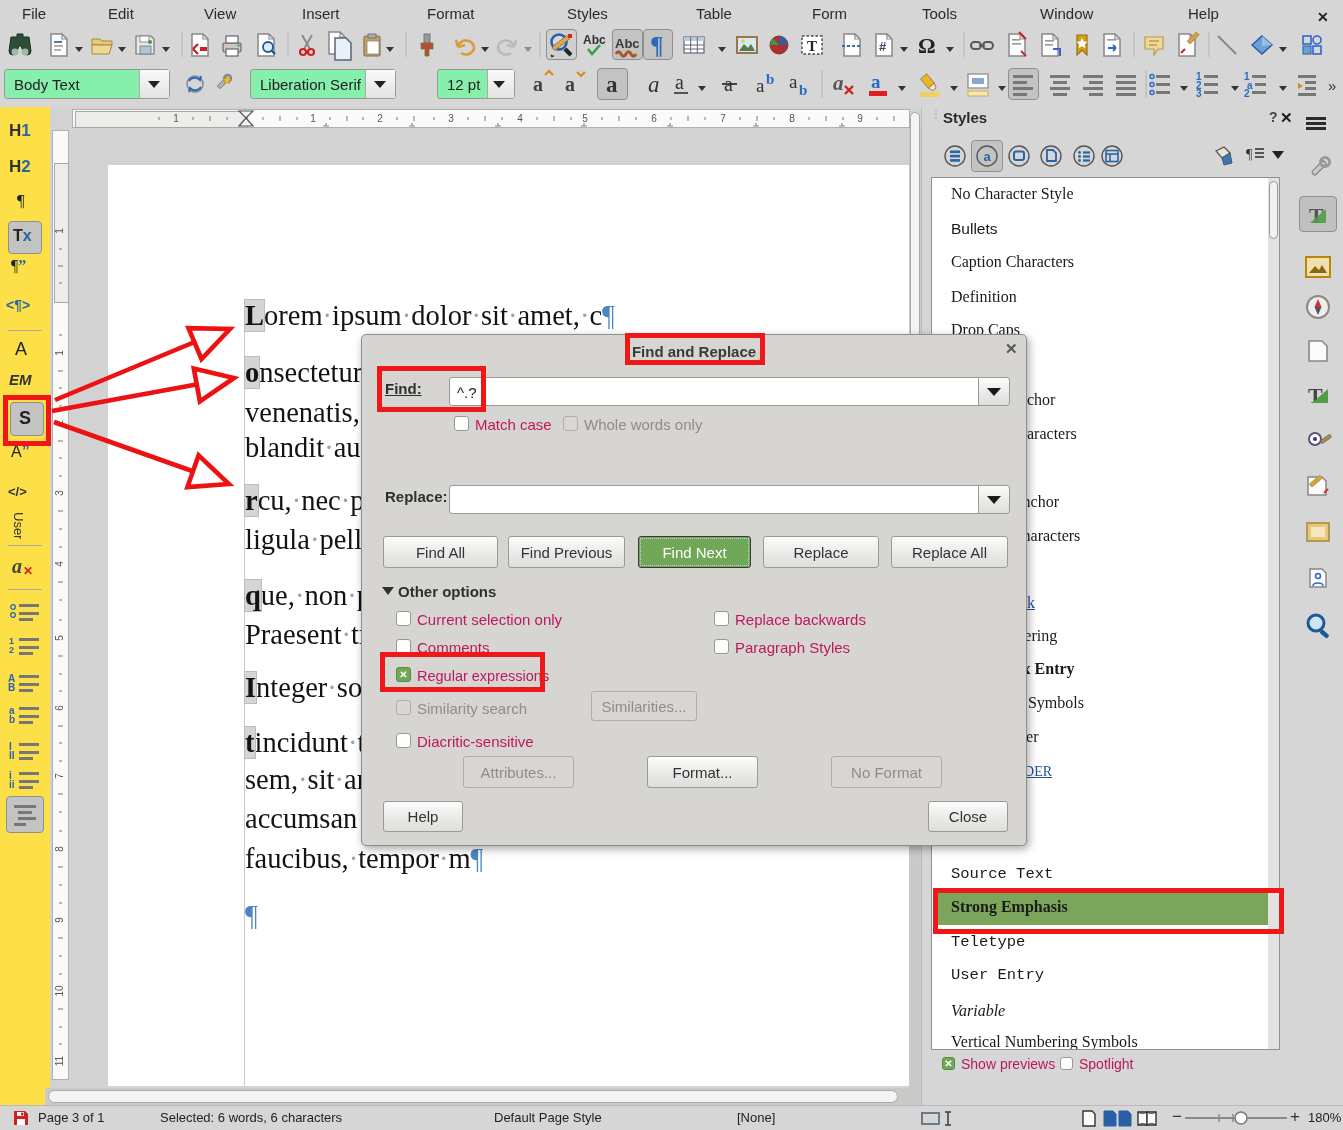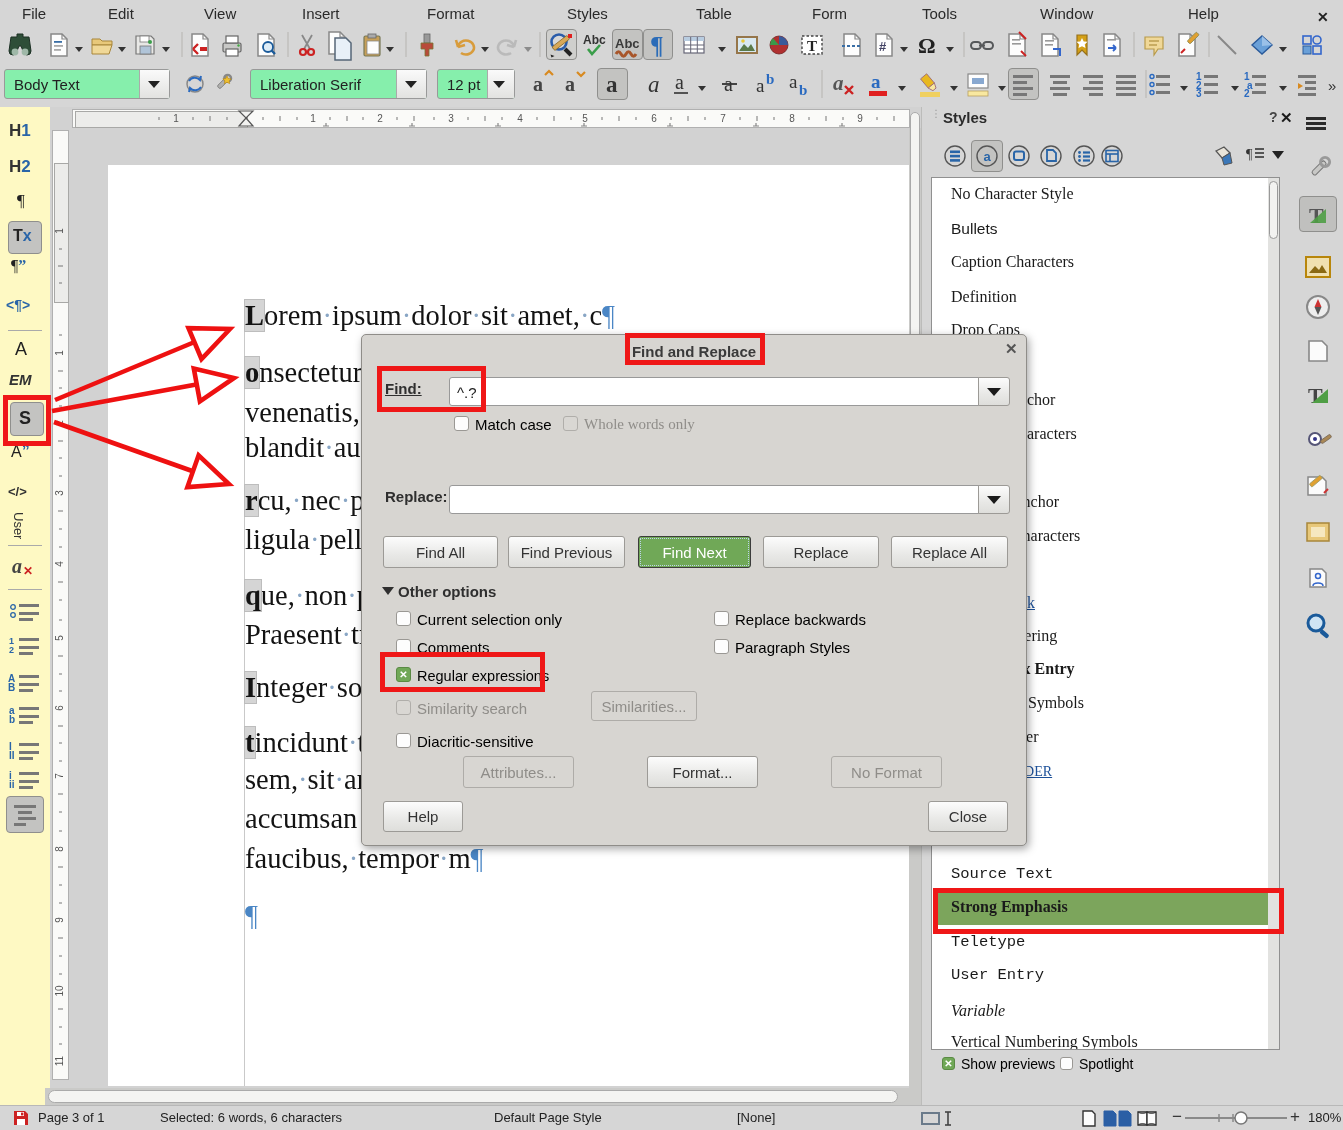--- a/index.html
+++ b/index.html
@@ -6,21 +6,21 @@
 .abs{position:absolute;}
 .menuitem{font-size:15px;color:#2a2a2a;}
 .combo{background:#86efac;border:1px solid #999;border-radius:3px;box-sizing:border-box;}
 .combo .arr{position:absolute;right:9px;top:50%;margin-top:-3px;width:0;height:0;border-left:6px solid transparent;border-right:6px solid transparent;border-top:7px solid #222;}
 .btn{background:linear-gradient(#fcfcfc,#e8e8e6 60%,#dededb);border:1px solid #9c9a96;border-radius:3px;box-sizing:border-box;font-size:15px;color:#333;display:flex;align-items:center;justify-content:center;}
 .btn.dis{background:#d8d6d2;color:#8f8d89;border-color:#aeaca8;}
 .cb{width:15px;height:15px;background:#fdfdfd;border:1px solid #9a9894;border-radius:3px;box-sizing:border-box;}
 .cb.dis{background:#d9d7d3;border-color:#b0aeaa;}
 .cb.checked{background:#70a857;border-color:#5a8a44;position:relative;}
 .cb.checked:after{content:"✕";position:absolute;left:0;top:0;width:100%;height:100%;display:flex;align-items:center;justify-content:center;color:#fff;font-size:10px;font-weight:bold;}
-.cblabel{font-size:15px;color:#000000;}
+.cblabel{font-size:15px;color:#be185d;}
 .redbox{position:absolute;border:5px solid #ef1717;box-sizing:border-box;}
 .docline{position:absolute;font-family:"Liberation Serif",serif;font-size:28.5px;color:#131313;white-space:nowrap;line-height:31px;}
 .dot{color:#89a6c5;}
 .pil{color:#4a86c5;}
 .selch{background:#d5d5d5;outline:1px solid #bdbdbd;font-weight:bold;}
 .sitem{position:absolute;left:21px;font-size:16px;color:#1a1a1a;white-space:nowrap;font-family:"Liberation Serif",serif;}
 </style></head>
 <body>
 <div id="root">
 
@@ -271,21 +271,21 @@
         </g>
   </svg>
 </div>
 <div class="abs" style="left:1317px;top:9px;font-size:14px;font-weight:bold;color:#222;">✕</div>
 <div id="toolbar2" class="abs" style="left:0;top:62px;width:1343px;height:45px;background:#d6d6d6;">
   <div class="combo abs" style="left:4px;top:7px;width:166px;height:30px;">
     <span class="abs" style="left:9px;top:6px;font-size:15px;color:#222;">Body Text</span>
     <span class="abs" style="right:0;top:0;width:29px;height:28px;border-left:1px solid #aaa;background:linear-gradient(#fafafa,#e2e2e0);"></span>
     <span class="arr"></span>
   </div>
-  <div class="combo abs" style="left:250px;top:7px;width:177px;height:30px;text-align:center;">
+  <div class="combo abs" style="left:250px;top:7px;width:146px;height:30px;text-align:center;">
     <span class="abs" style="left:9px;top:6px;font-size:15px;color:#222;">Liberation Serif</span>
     <span class="abs" style="right:0;top:0;width:29px;height:28px;border-left:1px solid #aaa;background:linear-gradient(#fafafa,#e2e2e0);"></span>
     <span class="arr"></span>
   </div>
   <div class="combo abs" style="left:437px;top:7px;width:78px;height:30px;">
     <span class="abs" style="left:9px;top:6px;font-size:15px;color:#222;">12 pt</span>
     <span class="abs" style="right:0;top:0;width:26px;height:28px;border-left:1px solid #aaa;background:linear-gradient(#fafafa,#e2e2e0);"></span>
     <span class="arr"></span>
   </div>
   <div class="abs" style="left:597px;top:6px;width:31px;height:32px;background:#c3c3c1;border:1px solid #8f8f8d;border-radius:4px;box-sizing:border-box;"></div>
@@ -442,21 +442,21 @@
             <rect x="-2" y="-3" width="11" height="3"></rect>
             <rect x="-2" y="3" width="11" height="3"></rect>
             <rect x="-9" y="9" width="18" height="3"></rect>
           </g>
           <path d="M-9 -1 l5 3 -5 3 z" fill="#d88a20"></path>
         </g>
     <text x="1328" y="29" font-size="15" fill="#333" font-family="Liberation Sans">»</text>
   </svg>
 </div>
 
-<div id="leftbar" class="abs" style="left:0;top:107px;width:50px;height:998px;background:#fef9c3;">
+<div id="leftbar" class="abs" style="left:0;top:107px;width:50px;height:998px;background:#fde047;">
   <div class="abs" style="left:9px;top:14px;font-size:17px;font-weight:bold;color:#333;">H<span style="color:#2965a8;">1</span></div>
   <div class="abs" style="left:9px;top:50px;font-size:17px;font-weight:bold;color:#333;">H<span style="color:#2965a8;">2</span></div>
   <div class="abs" style="left:17px;top:84px;font-size:17px;color:#222;font-family:'Liberation Serif',serif;">¶</div>
   <div class="abs" style="left:8px;top:114px;width:34px;height:33px;background:#c3c3c1;border:1px solid #8f8f8d;border-radius:4px;box-sizing:border-box;"></div>
   <div class="abs" style="left:13px;top:120px;font-size:16px;font-weight:bold;color:#222;">T<span style="color:#2965a8;">x</span></div>
   <div class="abs" style="left:11px;top:150px;font-size:16px;color:#222;font-family:'Liberation Serif',serif;">¶<span style="color:#2965a8;font-weight:bold;">”</span></div>
   <div class="abs" style="left:6px;top:190px;font-size:14px;font-weight:bold;color:#2965a8;">&lt;¶&gt;</div>
   <div class="abs" style="left:8px;top:223px;width:34px;height:1px;background:#aaa;"></div>
   <div class="abs" style="left:15px;top:232px;font-size:18px;color:#222;">A</div>
   <div class="abs" style="left:9px;top:264px;font-size:15px;font-style:italic;font-weight:bold;color:#333;">EM</div>
@@ -883,21 +883,21 @@
   <div class="abs" style="left:23px;top:45px;font-size:15px;font-weight:bold;color:#2f2f2f;text-decoration:underline;">Find:</div>
   <div class="combo abs" style="left:87px;top:42px;width:530px;height:29px;background:#fff;border-radius:3px 0 0 3px;">
     <span class="abs" style="left:7px;top:6px;font-size:15px;color:#222;">^.?</span>
   </div>
   <div class="btn abs" style="left:616px;top:42px;width:32px;height:29px;border-radius:0 3px 3px 0;">
         <span style="width:0;height:0;border-left:7px solid transparent;border-right:7px solid transparent;border-top:8px solid #1a1a1a;"></span>
       </div>
   <div class="cb abs" style="left:92px;top:81px;"></div>
   <div class="cblabel abs" style="left:113px;top:81px;">Match case</div>
   <div class="cb dis abs" style="left:201px;top:81px;"></div>
-  <div class="cblabel abs" style="left:222px;top:81px;color:#8f8d89;font-family:Liberation Serif, serif;">Whole words only</div>
+  <div class="cblabel abs" style="left:222px;top:81px;color:#8f8d89;">Whole words only</div>
   <div class="abs" style="left:23px;top:153px;font-size:15px;font-weight:bold;color:#2f2f2f;">Replace:</div>
   <div class="combo abs" style="left:87px;top:150px;width:530px;height:29px;background:#fff;border-radius:3px 0 0 3px;"></div>
   <div class="btn abs" style="left:616px;top:150px;width:32px;height:29px;border-radius:0 3px 3px 0;">
         <span style="width:0;height:0;border-left:7px solid transparent;border-right:7px solid transparent;border-top:8px solid #1a1a1a;"></span>
       </div>
   <div class="btn abs" style="left:21px;top:201px;width:115px;height:32px;">Find All</div>
   <div class="btn abs" style="left:146px;top:201px;width:117px;height:32px;">Find Previous</div>
   <div class="btn abs" style="left:276px;top:201px;width:113px;height:32px;background:#70a857;border-color:#3c3c3c;color:#fff;outline:1px dotted #bcd4ec;outline-offset:-3px;">Find Next</div>
   <div class="btn abs" style="left:401px;top:201px;width:116px;height:32px;">Replace</div>
   <div class="btn abs" style="left:529px;top:201px;width:117px;height:32px;">Replace All</div>

